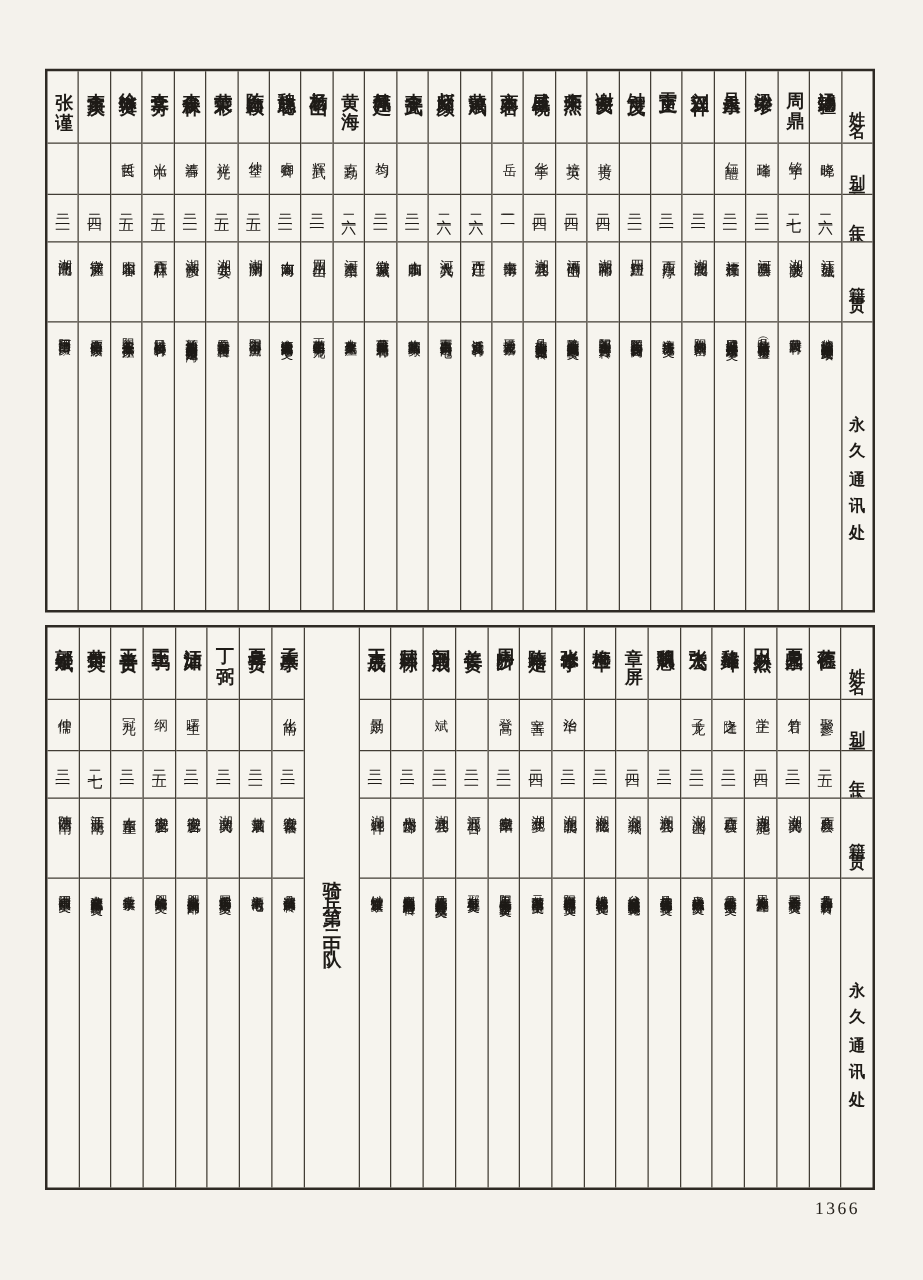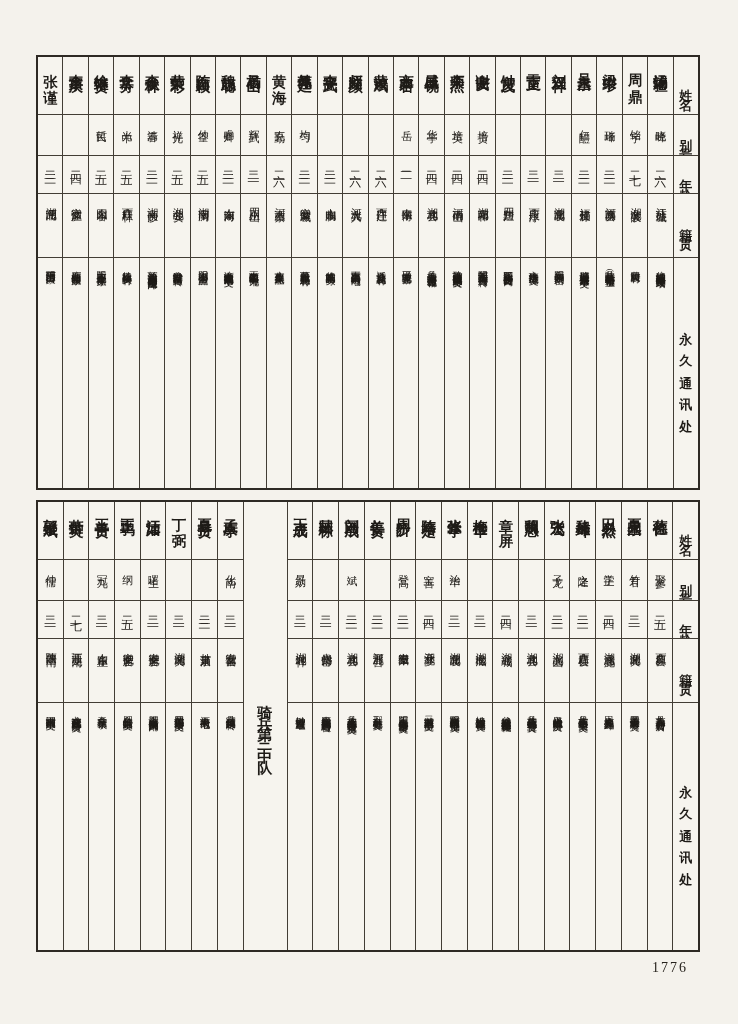--- a/index.html
+++ b/index.html
@@ -914,14 +914,14 @@
           <span class="vtx">二二</span>
         </div>
         <div class="cell c-native">
           <span class="vtx">陕西渭南</span>
         </div>
         <div class="cell c-addr">
           <span class="vtx">渭南固市镇邮局交</span>
         </div>
       </div>
     </div>
-  <div class="pageno">1776</div>
+  <div class="pageno">1366</div>
 </div>
 
 </body></html>

